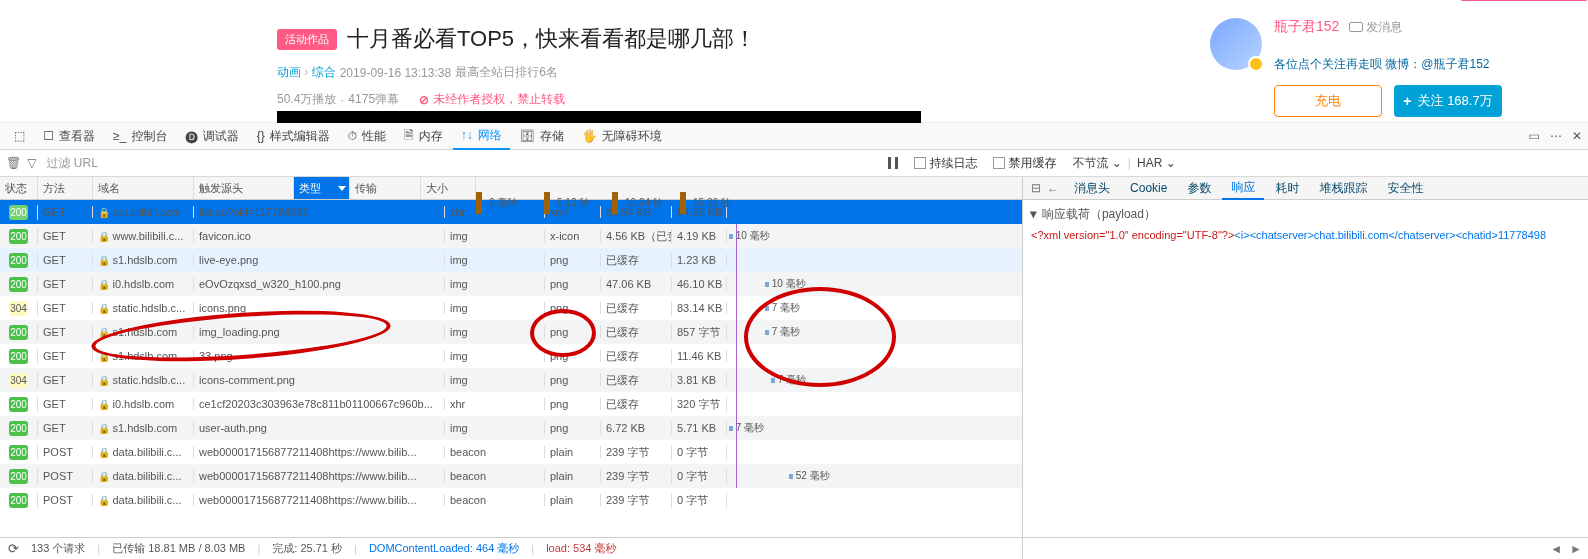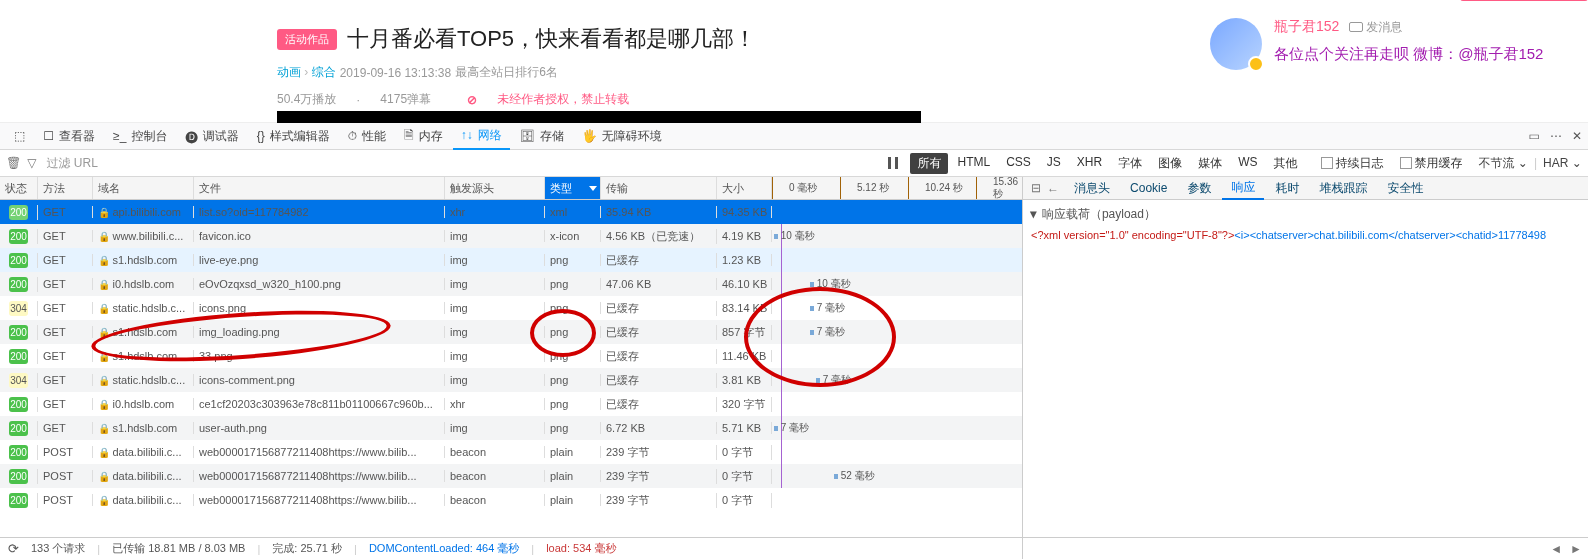--- a/index.html
+++ b/index.html
@@ -5,32 +5,32 @@
 *{box-sizing:border-box;margin:0;padding:0;font-family:"Microsoft YaHei","PingFang SC",Arial,sans-serif}
 body{width:1588px;height:559px;overflow:hidden;font-size:12px;color:#333;background:#fff}
 .page-top{position:relative;height:123px;border-bottom:1px solid #eee}
 .video-area{position:absolute;left:277px;top:24px;width:700px}
 .title-line{display:flex;align-items:center;gap:10px}
 .badge{background:#ff5a84;color:#fff;padding:3px 8px;border-radius:3px;font-size:11px}
 .video-title{font-size:22px;color:#222;font-weight:400}
 .meta-line{margin-top:10px;color:#999;font-size:12px;display:flex;gap:4px;align-items:center}
 .meta-line a{color:#00a1d6;text-decoration:none}
 .meta-line .sep{color:#bbb}
-.stat-line{margin-top:10px;color:#999;font-size:12px;display:flex;gap:20px;align-items:center}
+.stat-line{margin-top:10px;color:#999;font-size:12px;display:flex;gap:4px;align-items:center}
 .forbid-icon{color:#ff5a84;font-weight:bold}
 .black-bar{position:absolute;left:277px;top:111px;width:644px;height:12px;background:#000}
 .user-area{position:absolute;right:28px;top:18px;width:350px}
 .avatar-box{float:left;width:52px;height:52px;border-radius:50%;background:linear-gradient(135deg,#7aa8ff 0%,#b8d4ff 100%);position:relative;margin-right:12px}
 .avatar-badge{position:absolute;right:-2px;bottom:-2px;width:16px;height:16px;border-radius:50%;background:#fcc018;border:2px solid #fff}
 .user-info{float:left;width:280px}
 .user-name-line{display:flex;align-items:center;gap:10px}
 .user-name{color:#ff5a84;font-size:14px;font-weight:500}
 .msg-link{color:#999;display:flex;align-items:center;gap:3px}
 .msg-icon{width:14px;height:10px;border:1px solid #999;border-radius:2px;position:relative}
-.user-sign{color:#a21caf;font-size:15px;margin-top:9px}
+.user-sign{color:#0369a1;font-size:12px;margin-top:20px}
 .btn-row{margin-top:12px;display:flex;gap:12px}
 .btn{height:32px;width:108px;display:flex;align-items:center;justify-content:center;border-radius:4px;font-size:13px;cursor:pointer}
 .btn-charge{border:1px solid #ff8400;color:#ff8400;background:#fff}
 .btn-follow{background:#00a1d6;color:#fff;gap:6px}
 .plus-icon{font-size:14px;font-weight:bold}
 .top-pink-bar{position:absolute;right:0;top:-2px;width:128px;height:3px;background:#ff5a84;border-radius:0 0 3px 3px}
 
 .devtools{position:relative;height:436px;display:flex;flex-direction:column}
 .dt-toolbar{height:27px;border-bottom:1px solid #d8d8d8;display:flex;align-items:center;padding:0 6px;gap:2px;background:#f9f9fa}
 .dt-tab{display:flex;align-items:center;gap:5px;padding:0 8px;height:27px;color:#444;cursor:pointer}
@@ -44,25 +44,25 @@
 .ft{padding:2px 7px;cursor:pointer}
 .ft.active{background:#414141;color:#fff;border-radius:2px}
 .checkbox-item{display:flex;align-items:center;gap:3px;margin-left:10px}
 .chk{width:12px;height:12px;border:1px solid #999}
 .throttle-sel{margin-left:10px;color:#444}
 .har-sel{color:#444}
 .dt-body{flex:1;display:flex;overflow:hidden}
 .net-panel{width:1023px;display:flex;flex-direction:column;border-right:1px solid #ccc}
 .net-head{height:23px;display:flex;background:#f5f5f5;border-bottom:1px solid #ccc}
 .col{border-right:1px solid #ddd;padding:0 5px;display:flex;align-items:center;color:#555;font-size:11px;overflow:hidden;white-space:nowrap}
-.col-status{width:38px}.col-method{width:55px}.col-domain{width:101px}.col-file{width:251px}.col-cause{width:100px}.col-type{width:56px}.col-trans{width:116px}.col-size{width:55px}
+.col-status{width:38px}.col-method{width:55px}.col-domain{width:101px}.col-file{width:251px}.col-cause{width:100px}.col-type{width:56px}.col-trans{width:71px}.col-size{width:55px}
 .col-type.head{background:#0074e8;color:#fff;position:relative}
 .col-type.head::after{content:"";position:absolute;right:3px;top:9px;border-left:4px solid transparent;border-right:4px solid transparent;border-top:5px solid #fff}
 .waterfall-head{flex:1;display:flex;align-items:center;position:relative;font-size:10px;color:#555}
-.wf-tick{position:absolute;top:0;height:100%;border-left:1px solid #a16207;padding-left:16px;display:flex;align-items:center}
+.wf-tick{position:absolute;top:15px;height:100%;border-left:6px solid #a16207;padding-left:7px;display:flex;align-items:center}
 .net-rows{flex:1;overflow:auto}
 .row{height:24px;display:flex;align-items:center;font-size:11px}
 .row:nth-child(odd){background:#fff}.row:nth-child(even){background:#f3f4f5}
 .row.selected{background:#0074e8;color:#fff}
 .row.selected .status-pill{background:#74d274}
 .row.hover{background:#e6f3ff}
 .status-pill{width:30px;height:15px;border-radius:3px;display:flex;align-items:center;justify-content:center;color:#fff;font-size:10px;margin:0 4px}
 .status-200{background:#4bc14b}.status-304{background:#fef9c3;color:#555}
 .lock-icon{color:#46a546;margin-right:2px;font-size:10px}
 .row.selected .lock-icon{color:#9fe09f}
@@ -121,20 +121,27 @@
       </div>
     <div class="user-info">
       <div class="user-name-line">
         <span class="user-name">瓶子君152</span>
         <span class="msg-link">
             <span class="msg-icon"></span>
             <span>发消息</span>
           </span>
       </div>
       <div class="user-sign">各位点个关注再走呗 微博：@瓶子君152</div>
+      <div class="btn-row">
+        <div class="btn btn-charge">充电</div>
+        <div class="btn btn-follow">
+            <span class="plus-icon">+</span>
+            <span>关注 168.7万</span>
+          </div>
+      </div>
     </div>
   </div>
 </div>
 
 <div class="devtools">
   <div class="dt-toolbar">
     <span class="dt-tab">⬚</span>
     <span class="dt-tab">☐ <span>查看器</span></span>
     <span class="dt-tab">≥_ <span>控制台</span></span>
     <span class="dt-tab">🅓 <span>调试器</span></span>
@@ -148,51 +155,38 @@
       <span>▭</span>
       <span>⋯</span>
       <span>✕</span>
     </span>
   </div>
   <div class="filter-bar">
     <span class="trash-icon">🗑</span>
     <span class="funnel-icon">▽</span>
     <span class="filter-input">过滤 URL</span>
     <span class="pause-btn"></span>
-    <span class="filter-tabs">
-      <span class="ft active">所有</span>
-      <span class="ft">HTML</span>
-      <span class="ft">CSS</span>
-      <span class="ft">JS</span>
-      <span class="ft">XHR</span>
-      <span class="ft">字体</span>
-      <span class="ft">图像</span>
-      <span class="ft">媒体</span>
-      <span class="ft">WS</span>
-      <span class="ft">其他</span>
-    </span>
     <span class="checkbox-item">
         <span class="chk"></span>
         <span>持续日志</span>
       </span>
     <span class="checkbox-item">
         <span class="chk"></span>
         <span>禁用缓存</span>
       </span>
     <span class="throttle-sel"><span>不节流</span> ⌄</span>
     <span class="fsep">|</span>
     <span class="har-sel"><span>HAR</span> ⌄</span>
   </div>
   <div class="dt-body">
     <div class="net-panel">
       <div class="net-head">
         <div class="col col-status">状态</div>
         <div class="col col-method">方法</div>
         <div class="col col-domain">域名</div>
-        <div class="col col-file">文件</div>
         <div class="col col-cause">触发源头</div>
         <div class="col col-type head">类型</div>
         <div class="col col-trans">传输</div>
         <div class="col col-size">大小</div>
         <div class="waterfall-head">
           <span class="wf-tick" style="left:0">0 毫秒</span>
           <span class="wf-tick" style="left:68px">5.12 秒</span>
           <span class="wf-tick" style="left:136px">10.24 秒</span>
           <span class="wf-tick" style="left:204px">15.36 秒</span>
         </div>

